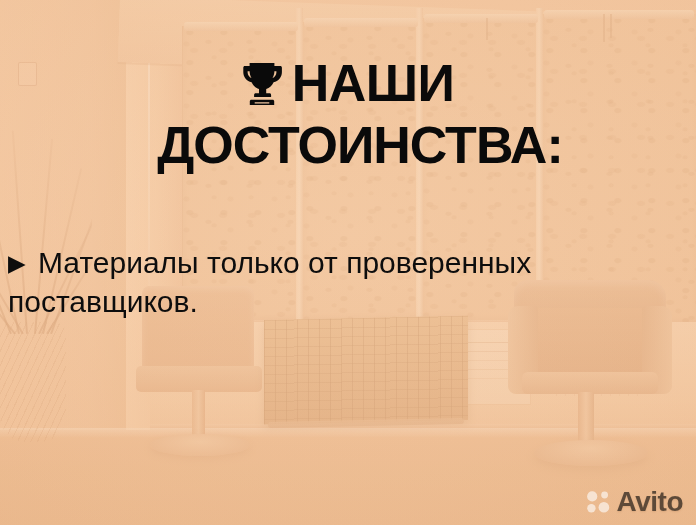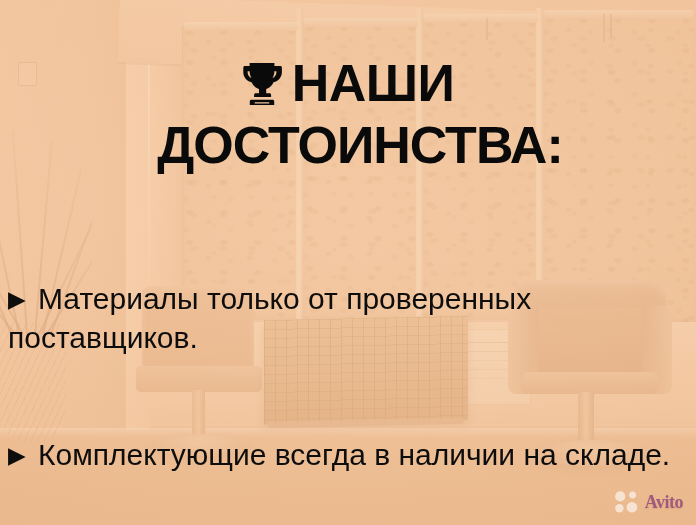--- a/index.html
+++ b/index.html
@@ -385,21 +385,20 @@
   .bullets {
     position: absolute;
     left: 0; top: 243px;
     width: 696px;
     padding: 0 8px;
     box-sizing: border-box;
     font-size: 30px;
     line-height: 39px;
     font-weight: 400;
     color: #0d0d0d;
-    margin-top: 36px;
   }
   .bullet-line {
     display: block;
     white-space: normal;
   }
   .tri {
     font-size: 23px;
     line-height: 23px;
     vertical-align: 2px;
     margin-right: 4px;
@@ -409,27 +408,26 @@
   .avito {
     position: absolute;
     right: 13px; bottom: 10px;
     display: flex;
     align-items: center;
     gap: 5px;
     opacity: .60;
   }
   .avito-mark { width: 26px; height: 24px; display: block; }
   .avito-word {
-    font-size: 18px;
+    font-size: 28px;
     font-weight: 700;
-    color: #701a75;
+    color: #000000;
     letter-spacing: -0.5px;
     line-height: 26px;
     text-shadow: 0 1px 2px rgba(150,95,55,.35);
-    font-family: Liberation Serif, serif;
   }
 </style>
 </head>
 <body>
 
 <div class="ad-card">
 
   <div class="photo">
     <div class="bg-base"></div>
 
@@ -512,22 +510,20 @@
             <path fill="#0a0a0a" d="M7.6 2h24.8v3.1h5.9c.9 0 1.6.7 1.6 1.6v4.5c0 4.9-3.5 9.1-8.3 10.1-1.4 3.2-4.1 5.7-7.4 6.7v4.3h3.4c.8 0 1.5.6 1.5 1.5v2.1h-17v-2.1c0-.9.7-1.5 1.5-1.5h3.4v-4.3c-3.3-1-6-3.5-7.4-6.7C4.8 20.3 1.3 16.1 1.3 11.2V6.7c0-.9.7-1.6 1.6-1.6h4.7V2zm0 8.2H5.6v1c0 2.6 1.6 4.9 3.9 5.9-1.2-2.1-1.9-4.5-1.9-6.9zm24.8 0c0 2.4-.7 4.8-1.9 6.9 2.3-1 3.9-3.3 3.9-5.9v-1h-2z"></path>
             <path fill="#0a0a0a" d="M9.4 38.7h21.2c.9 0 1.6.7 1.6 1.6V44H7.8v-3.7c0-.9.7-1.6 1.6-1.6zm3.3 2.6v1.2h14.6v-1.2H12.7z"></path>
           </svg></span><span>НАШИ</span></span>
       <span class="line2">ДОСТОИНСТВА:</span>
     </div>
 
     <div class="bullets">
       <span class="bullet-line"><span class="tri">▶</span>
         <span>Материалы только от проверенных поставщиков.</span></span><br>
       <br>
-      <span class="bullet-line"><span class="tri">▶</span>
-        <span>Комплектующие всегда в наличии на складе.</span></span>
     </div>
 
     <div class="avito">
       <span class="avito-mark">
         <svg viewBox="0 0 26 24" xmlns="http://www.w3.org/2000/svg" aria-hidden="true">
           <circle cx="6.2" cy="6.4" r="5.1" fill="#ffffff"></circle>
           <circle cx="18.6" cy="5.0" r="3.4" fill="#ffffff"></circle>
           <circle cx="5.4" cy="18.2" r="4.2" fill="#ffffff"></circle>
           <circle cx="17.9" cy="17.3" r="5.3" fill="#ffffff"></circle>
         </svg>

